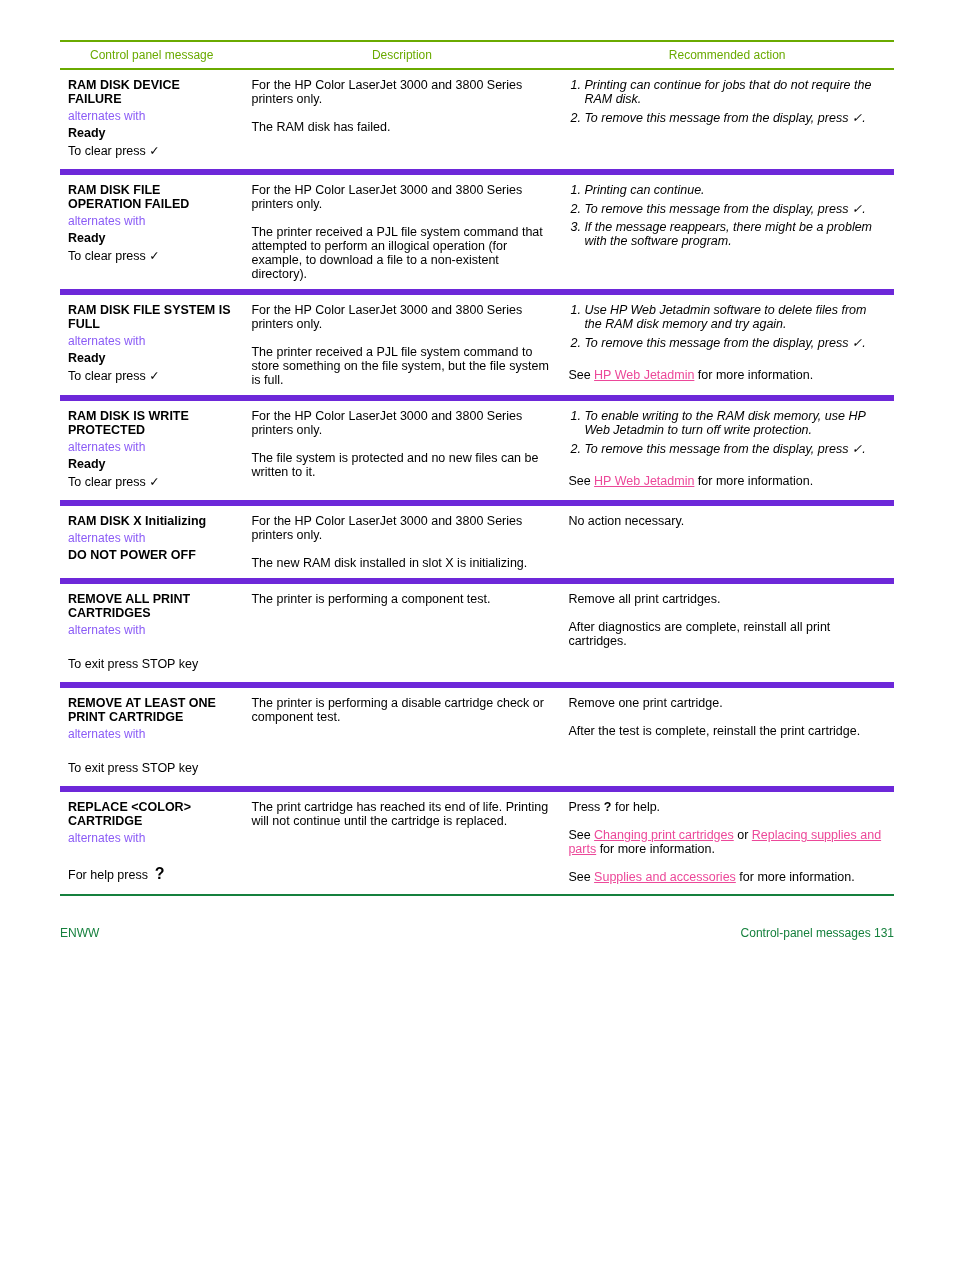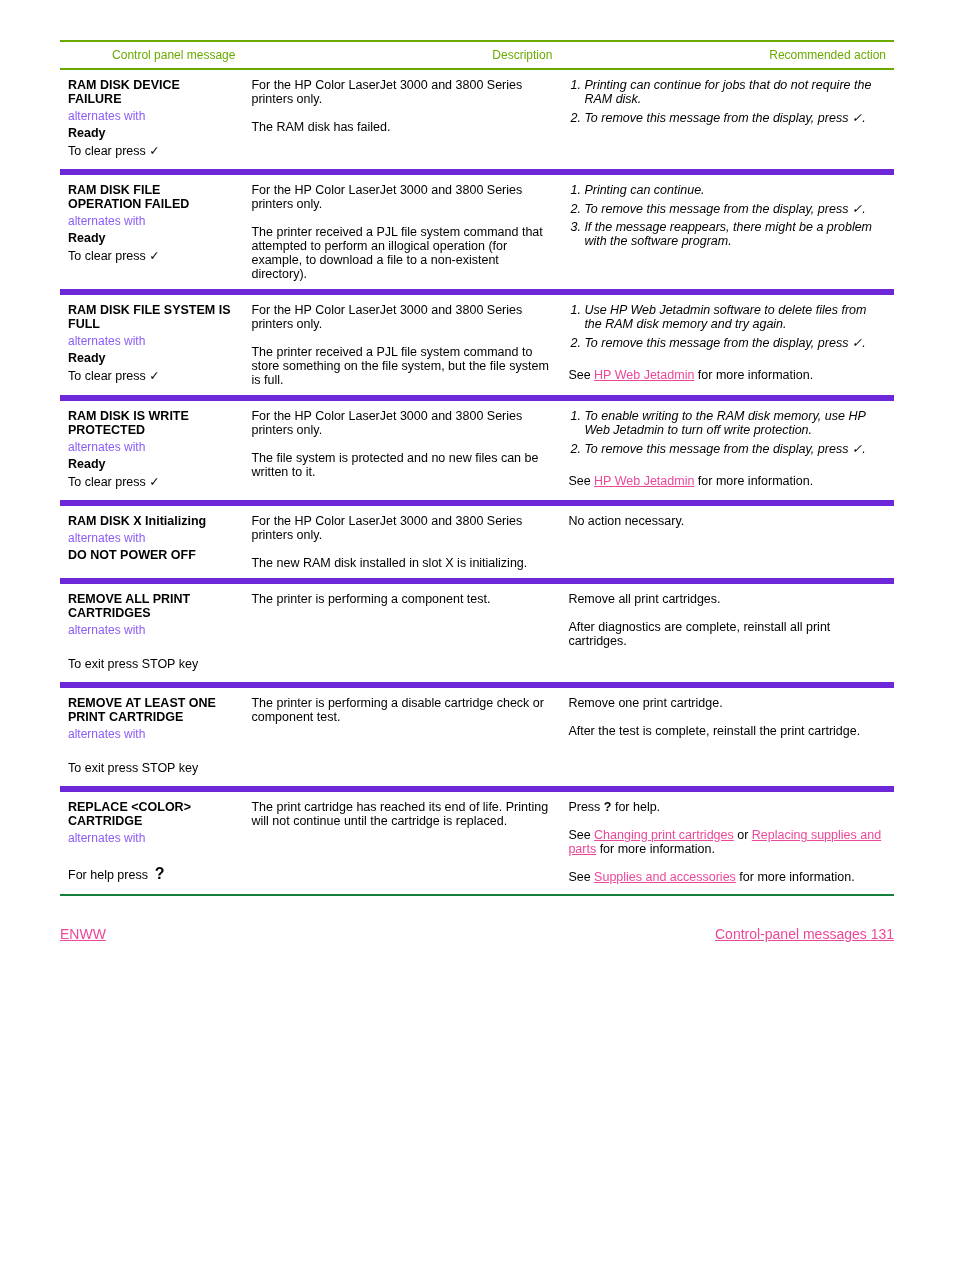--- a/index.html
+++ b/index.html
@@ -13,21 +13,21 @@
     table {
       width: 100%;
       border-collapse: collapse;
     }
     thead tr th {
       color: #6aaa00;
       font-weight: normal;
       font-size: 12px;
       padding: 6px 8px;
       border-bottom: 2px solid #6aaa00;
-      text-align: right;
+      text-align: center;
       vertical-align: bottom;
     }
     tbody tr td {
       padding: 8px 8px;
       vertical-align: top;
       font-size: 12.5px;
       border-bottom: 6px solid #6d28d9;
     }
     tbody tr:last-child td {
       border-bottom: 2px solid #15803d;
@@ -40,23 +40,22 @@
     .ready { font-weight: bold; font-size: 12.5px; margin: 3px 0; }
     .clear-press { font-size: 12.5px; margin: 3px 0; }
     ol { padding-left: 16px; }
     ol li { margin-bottom: 4px; font-size: 12.5px; font-style: italic; }
     a { color: #ec4899; text-decoration: underline; }
     .question-mark { font-weight: bold; font-size: 16px; }
     .footer {
       display: flex;
       justify-content: space-between;
       margin-top: 30px;
-      font-size: 14px;
-      color: #ec4899;
-      text-decoration: underline;
+      font-size: 12px;
+      color: #15803d;
     }
     .header-rule {
       border-top: 2px solid #6aaa00;
       margin-bottom: 0;
     }
     .msg-block { margin-bottom: 2px; }
   </style>
 </head>
 <body>
 

